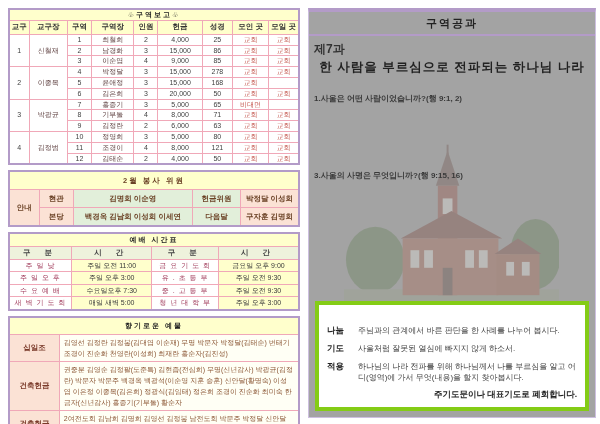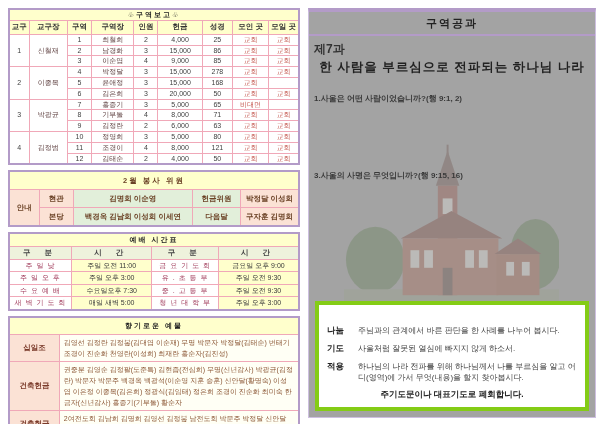--- a/index.html
+++ b/index.html
@@ -51,21 +51,21 @@
   .q-2{margin-top:76px;}
   .q-3{margin-top:66px;}
   .church-art{position:absolute;left:35px;top:128px;width:215px;height:195px;opacity:.3;z-index:1;}
   .study-box{
     position:absolute;left:6px;right:6px;bottom:6px;border:4px solid #84cc16;
     padding:20px 8px 4px;background:#ffffff;z-index:3;
   }
   .study-row{display:flex;gap:9px;margin-bottom:6px;}
   .study-label{font-size:8.5px;font-weight:bold;color:#222;width:22px;flex:0 0 22px;}
   .study-text{font-size:8px;color:#444;line-height:11px;}
-  .closing{text-align:center;font-weight:bold;font-size:8.5px;color:#222;margin:1px 0 2px;}
+  .closing{text-align:right;font-weight:bold;font-size:8.5px;color:#222;margin:1px 0 2px;}
 </style>
 </head>
 <body>
 
 <div class="page-left">
 
   <table class="btable report">
     <colgroup>
         <col style="width:20px">
         <col style="width:38px">

